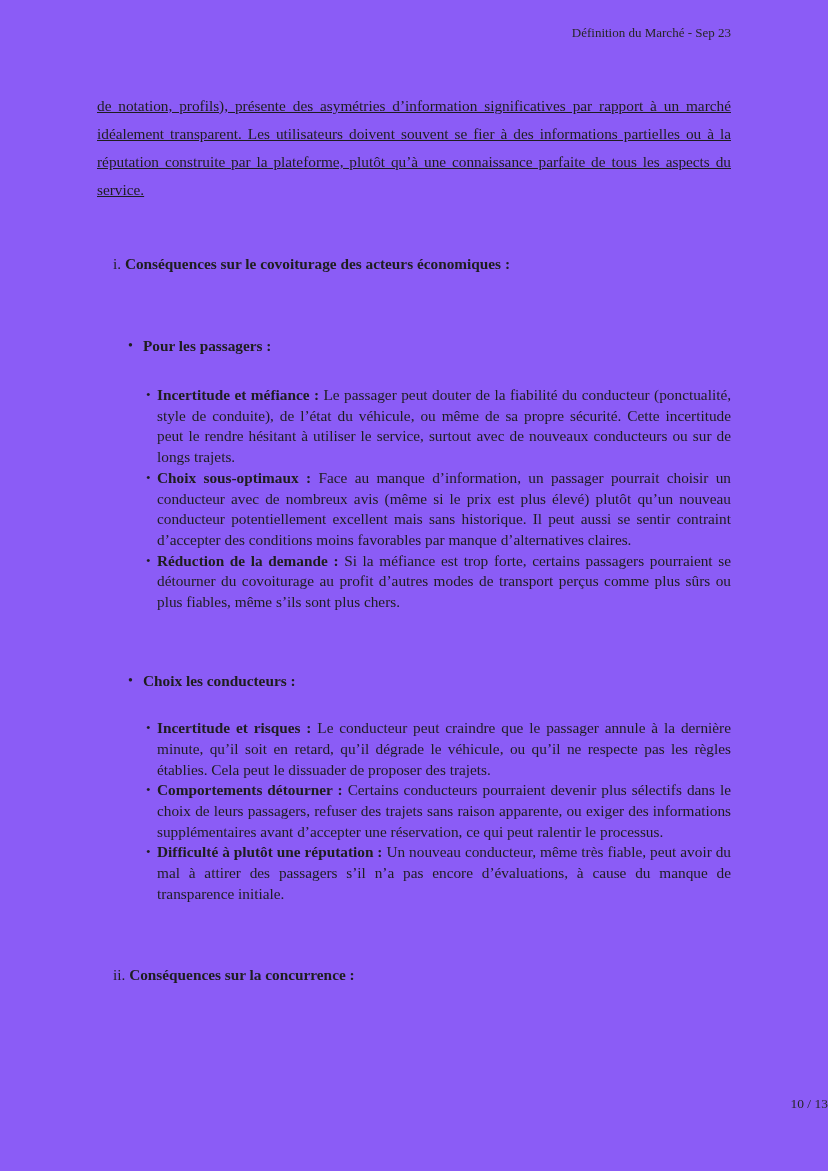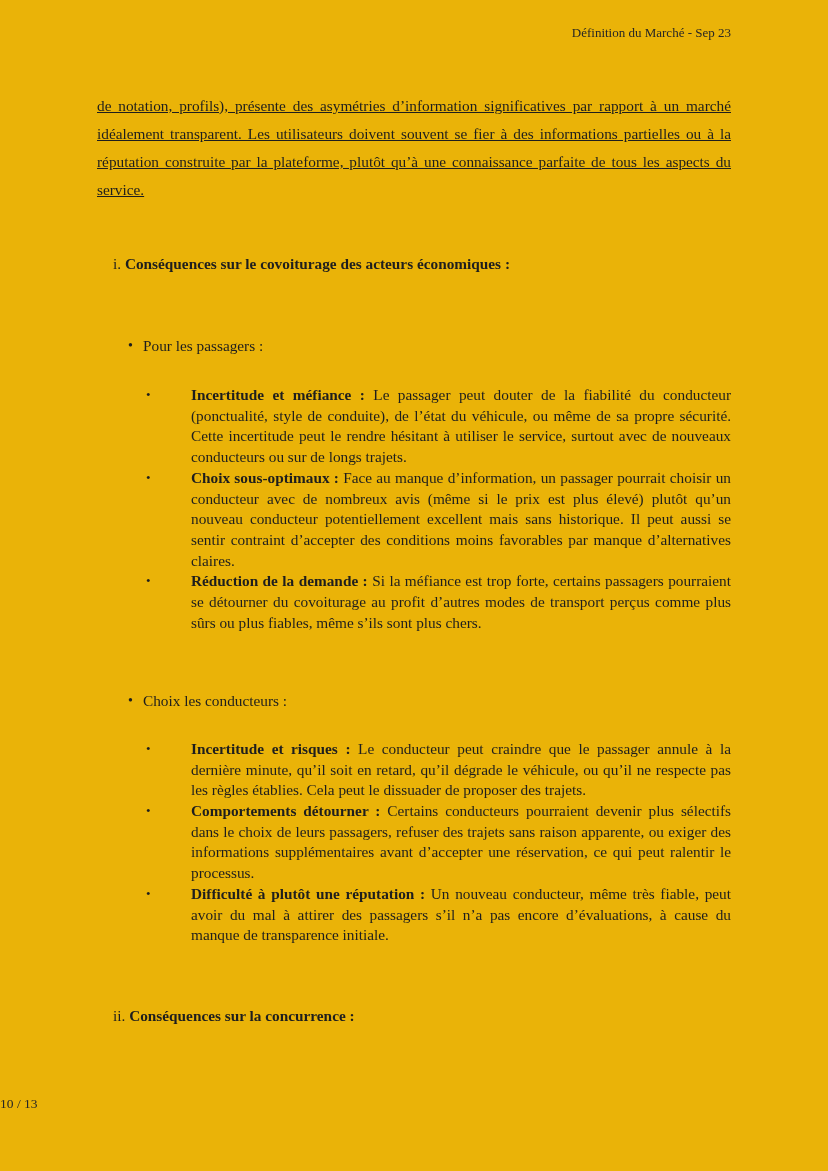--- a/index.html
+++ b/index.html
@@ -1,20 +1,20 @@
 <!DOCTYPE html>
 <html lang="fr"><head>
 <meta charset="utf-8">
 <style>
   html, body { margin: 0; padding: 0; background: #ffffff; }
   .page {
     position: relative;
     width: 828px;
     height: 1171px;
-    background: #eab308;
+    background: #8b5cf6;
     font-family: "Liberation Serif", "DejaVu Serif", serif;
     color: #1e1e1e;
     overflow: hidden;
   }
   .header {
     position: absolute;
     top: 25px;
     left: 97px;
     right: 97px;
     text-align: right;
@@ -43,44 +43,43 @@
   .group-label {
     display: flex;
     margin: 60px 0 0 31px;
     line-height: 21.5px;
   }
   .group-label .bullet {
     flex: none;
     width: 15px;
     font-size: 14px;
   }
-  .group-label b { font-weight: 400; }
+  .group-label b { font-weight: 700; }
   .group-label.drivers { margin-top: 57px; }
   .sublist { margin: 29px 0 0 49px; }
   .sublist.drivers { margin-top: 27px; }
   .item {
     display: flex;
     line-height: 20.7px;
   }
   .item .bullet {
     flex: none;
     width: 11px;
     font-size: 13px;
   }
   .item .txt {
     flex: 1;
     text-align: justify;
-    margin-left: 34px;
   }
   .footer {
     position: absolute;
     left: 0;
     right: 0;
     top: 1096px;
-    text-align: left;
+    text-align: right;
     font-size: 13.5px;
     color: #262626;
   }
 </style>
 </head>
 <body>
 
 <div class="page">
 
   <div class="header">

